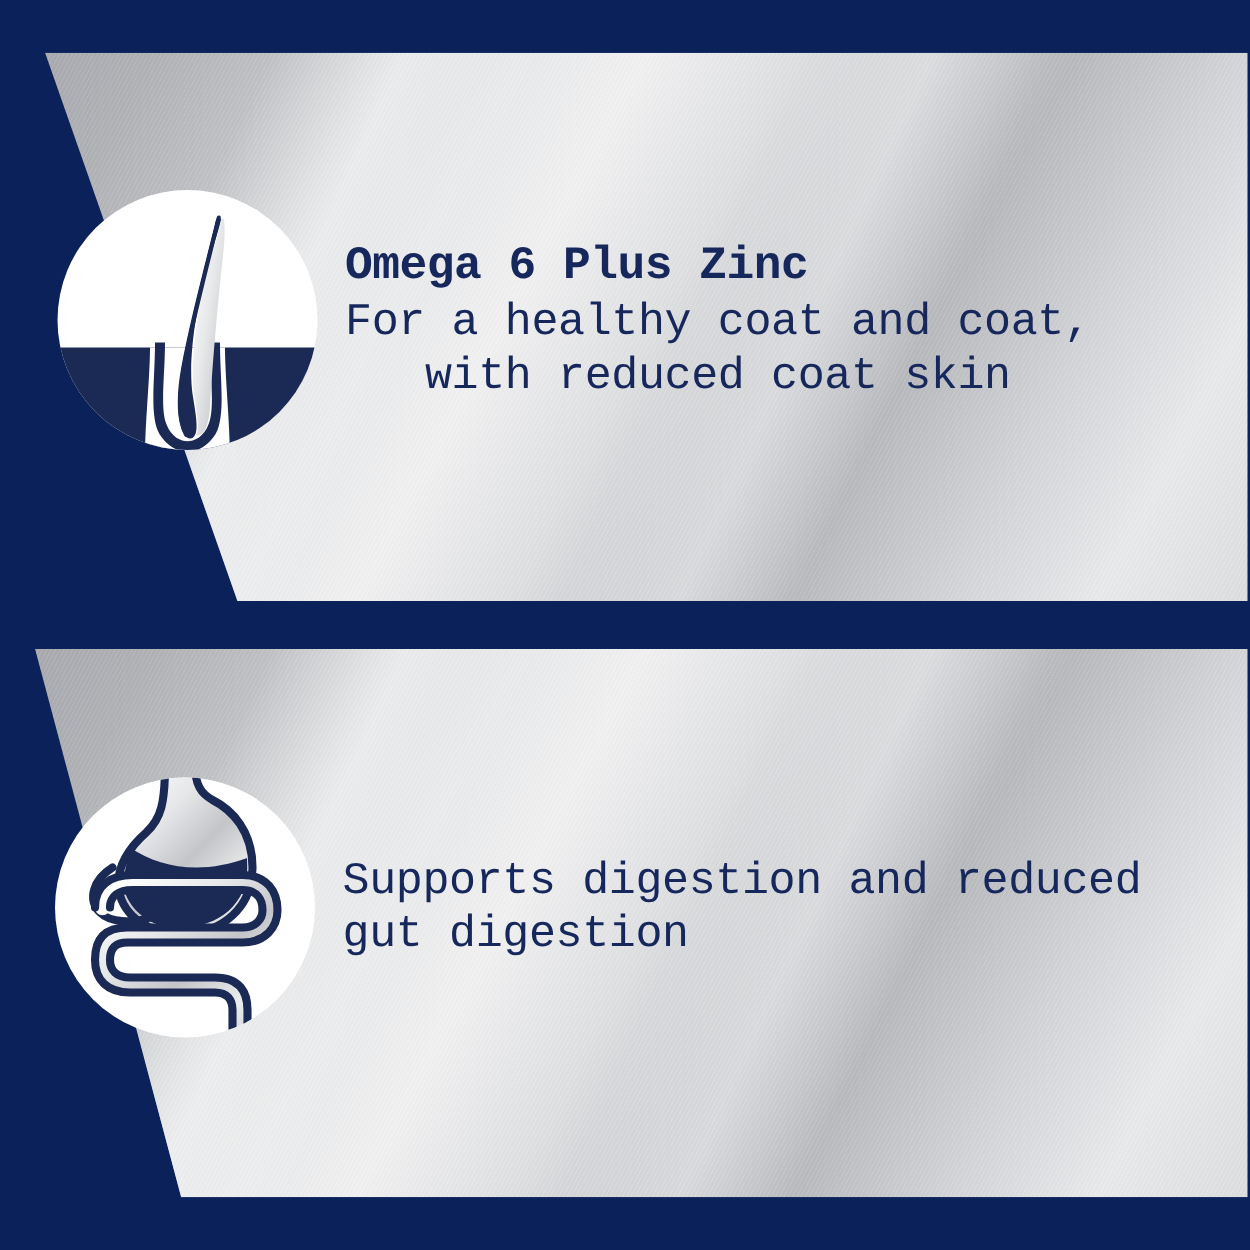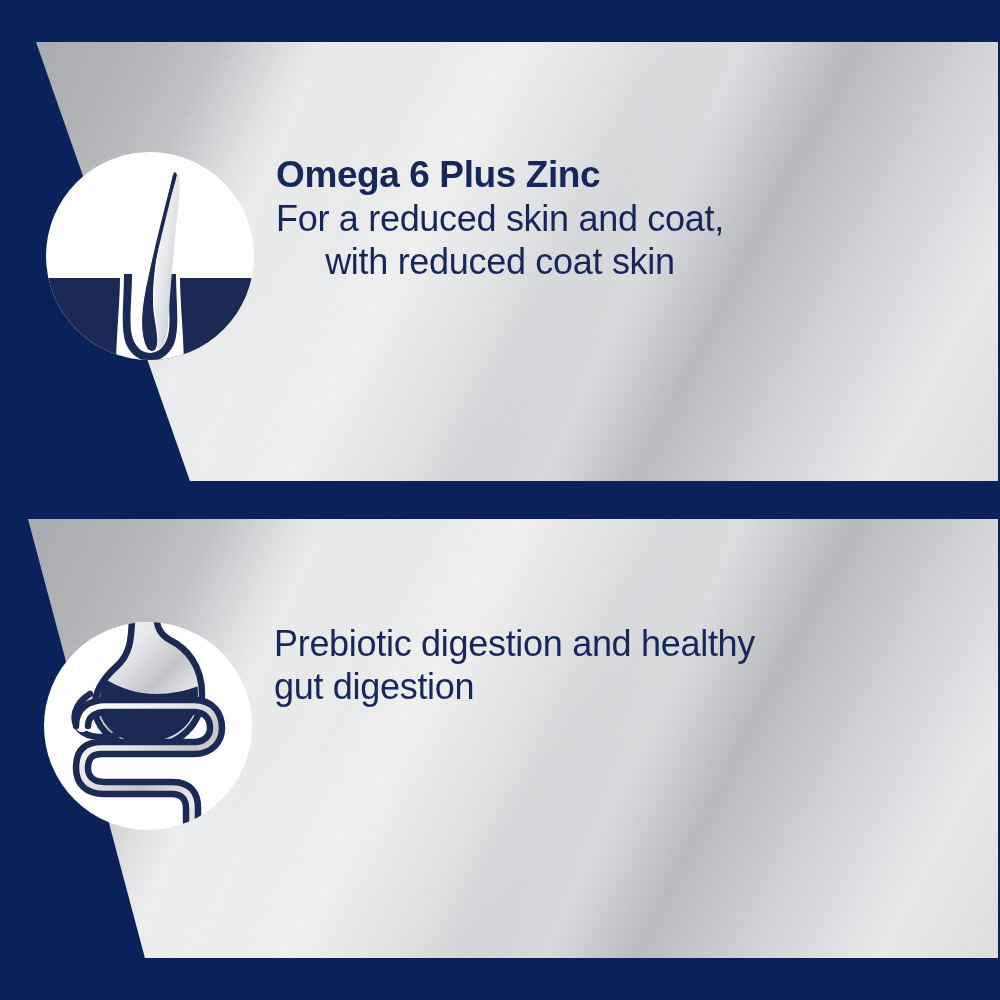--- a/index.html
+++ b/index.html
@@ -55,21 +55,21 @@
     clip-path:polygon(36px 0px, 1000px 0px, 1000px 439px, 190px 439px);
   }
   #panel-2{
     left:0;top:519px;width:1000px;height:439px;
     clip-path:polygon(28px 0px, 1000px 0px, 1000px 439px, 145px 439px);
   }
   
   .right-edge{position:absolute;top:0;right:0;width:2px;height:1000px;background:#0a2259;}
 
   
-  .feature{position:absolute;display:flex;}
+  .feature{position:absolute;display:flex;align-items:center;font-family:Liberation Mono, monospace;}
   #feature-1{left:46px;top:152px;}
   #feature-2{left:44px;top:622px;}
 
   .icon-circle{
     width:208px;height:208px;border-radius:50%;
     background:#ffffff;flex:0 0 208px;
     position:relative;
   }
   .icon-circle svg{position:absolute;left:0;top:0;width:208px;height:208px;}
 
@@ -159,21 +159,21 @@
                    C 134 40 134 28 133 23 Z" fill="url(#hairG)"></path>
 
           <path d="M 129 22 C 122 52 108 104 101 142
                    C 97 165 97 185 103 196" fill="none" stroke="#1b2a55" stroke-width="3.2" stroke-linecap="round"></path>
         </g>
       </svg>
     </div>
     <div class="feature-text">
       <div class="f-title">Omega 6 Plus Zinc</div>
       <div class="f-body-wrap">
-        <div class="f-body">For a reduced skin and coat,</div>
+        <div class="f-body">For a healthy coat and coat,</div>
         <div class="f-body">with reduced coat skin</div>
       </div>
     </div>
   </div>
 
   <div class="feature" id="feature-2">
     <div class="icon-circle">
       <svg viewBox="0 0 208 208">
         <defs>
           <linearGradient id="gutG" x1="0.1" y1="0" x2="0.9" y2="1">
@@ -259,19 +259,19 @@
                      C 32 162 42 172 60 172
                      L 128 172
                      C 138 172 142 178 142 186
                      L 142 214"></path>
           </g>
         </g>
       </svg>
     </div>
     <div class="feature-text">
       <div class="f-body-wrap">
-        <div class="f-body">Prebiotic digestion and healthy</div>
+        <div class="f-body">Supports digestion and reduced</div>
         <div class="f-body">gut digestion</div>
       </div>
     </div>
   </div>
 
 </div>
 
 </body></html>

